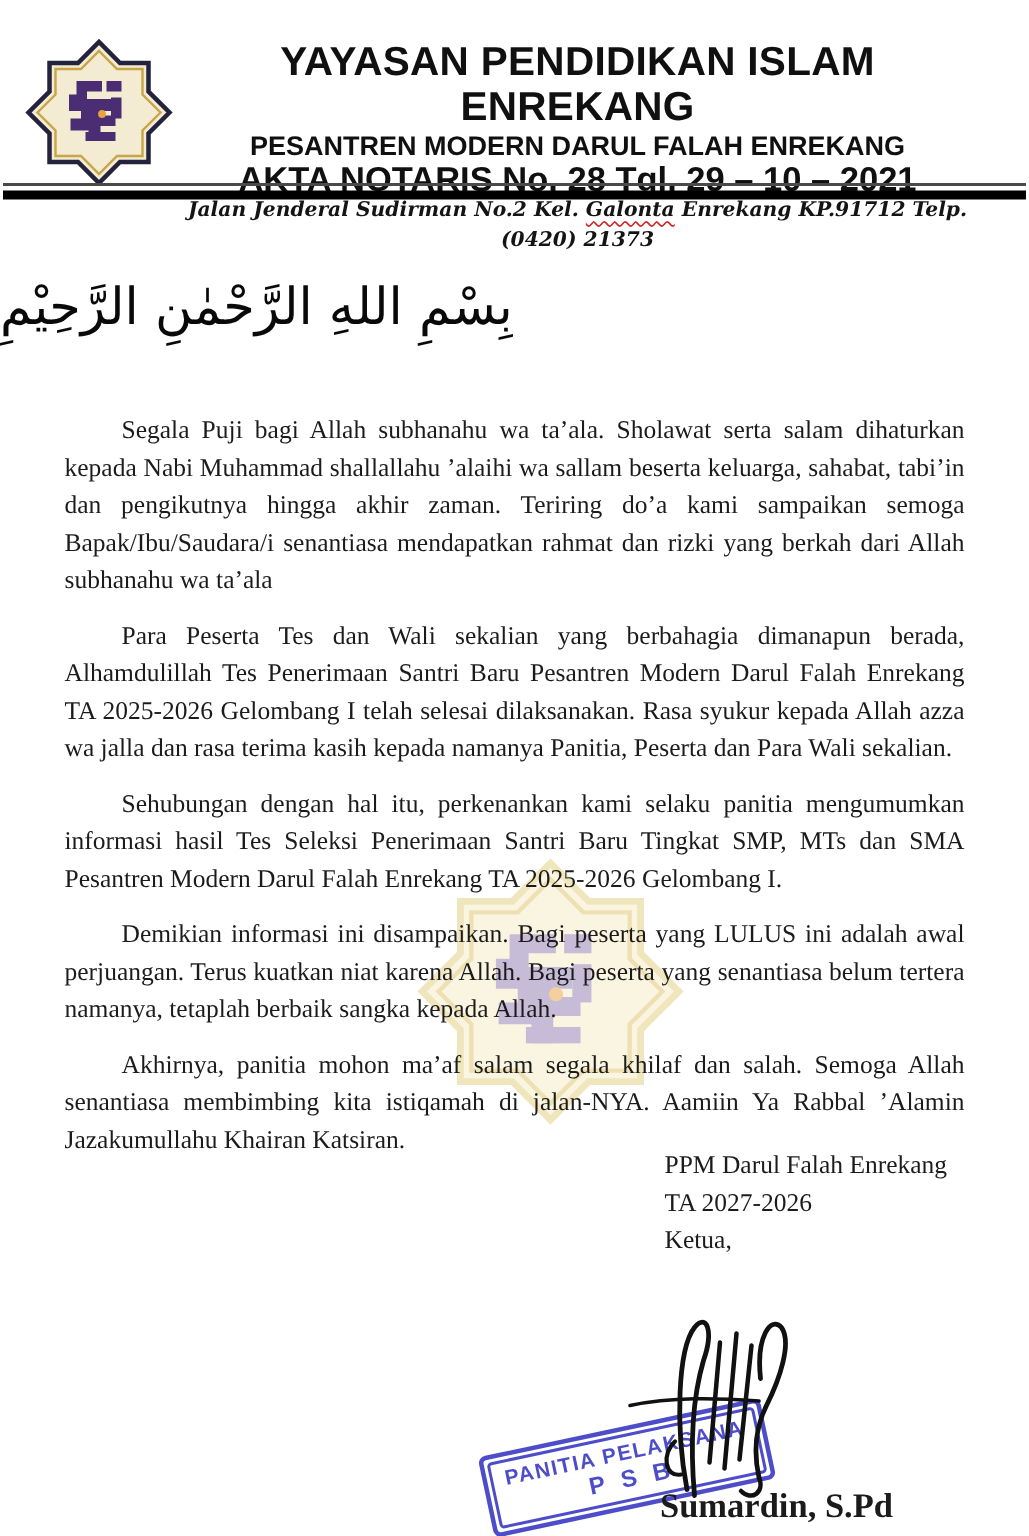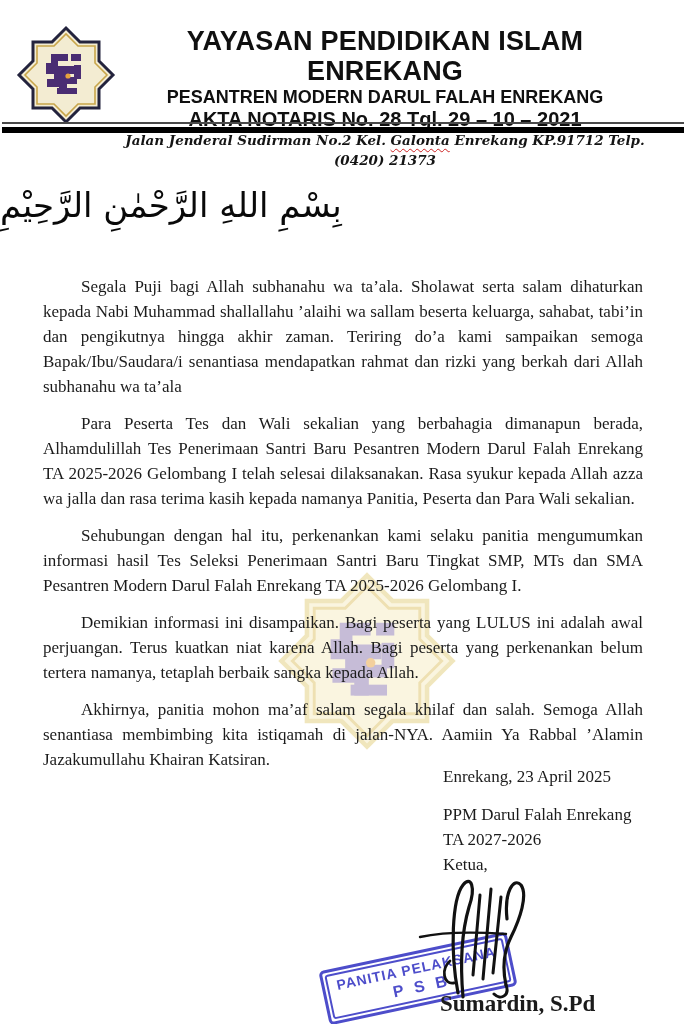--- a/index.html
+++ b/index.html
@@ -7,21 +7,21 @@
     position:relative;width:686px;height:1024px;margin:0 auto;
     background:#ffffff;overflow:hidden;
     font-family:"Liberation Serif",serif;color:#1b1b1b;
   }
   
   .letterhead{position:absolute;top:0;left:0;right:16px;height:86px;}
   .logo{position:absolute;left:16px;top:24px;width:100px;height:102px;}
   .head-text{position:absolute;left:108px;right:8px;top:26px;text-align:center;}
   .org-name{font-family:"Liberation Sans",sans-serif;font-weight:bold;font-size:27px;line-height:30px;letter-spacing:.2px;color:#101010;}
   .school-name{font-family:"Liberation Sans",sans-serif;font-weight:bold;font-size:18px;line-height:22px;color:#101010;}
-  .notary{font-family:"Liberation Sans",sans-serif;font-weight:bold;font-size:20px;line-height:22px;color:#101010;}
+  .notary{font-family:"Liberation Sans",sans-serif;font-weight:bold;font-size:23px;line-height:22px;color:#101010;}
   .address{font-family:"DejaVu Serif",serif;font-style:italic;font-weight:bold;font-size:13.5px;line-height:20px;color:#141414;}
   .rule-thin{position:absolute;top:122px;left:2px;right:2px;height:2px;background:#4a4a4a;}
   .rule-thick{position:absolute;top:127px;left:2px;right:2px;height:6px;background:#000;}
   
   .bismillah{
     position:absolute;top:168px;left:0;right:0;text-align:left;
     font-family:"DejaVu Sans",sans-serif;font-size:34px;line-height:74px;color:#090909;
   }
   
   .watermark{position:absolute;left:276px;top:570px;width:182px;height:182px;opacity:.5;z-index:0;}
@@ -91,26 +91,25 @@
       <rect x="58" y="40" width="7" height="14"></rect>
       <rect x="41" y="63" width="20" height="6"></rect>
     </g>
     <circle cx="52" cy="51" r="2.6" fill="#e8a33d"></circle>
   </svg>
 
   <div class="letter-body">
     <p class="para"><span>Segala Puji bagi Allah </span><span class="it">subhanahu wa ta’ala</span><span>. Sholawat serta salam dihaturkan kepada Nabi Muhammad </span><span class="it">shallallahu ’alaihi wa sallam</span><span> beserta keluarga, sahabat, tabi’in dan pengikutnya hingga akhir zaman. Teriring do’a kami sampaikan semoga Bapak/Ibu/Saudara/i senantiasa mendapatkan rahmat dan rizki yang berkah dari Allah </span><span class="it">subhanahu wa ta’ala</span></p>
     <p class="para"><span>Para Peserta Tes dan Wali sekalian yang berbahagia dimanapun berada, Alhamdulillah Tes Penerimaan Santri Baru Pesantren Modern Darul Falah Enrekang TA 2025-2026 Gelombang I telah selesai dilaksanakan. Rasa syukur kepada Allah </span><span class="it">azza wa jalla</span><span> dan rasa terima kasih kepada namanya Panitia, Peserta dan Para Wali sekalian.</span></p>
     <p class="para"><span>Sehubungan dengan hal itu, perkenankan kami selaku panitia mengumumkan informasi hasil Tes Seleksi Penerimaan Santri Baru Tingkat SMP, MTs dan SMA Pesantren Modern Darul Falah Enrekang TA 2025-2026 Gelombang I.</span></p>
-    <p class="para"><span>Demikian informasi ini disampaikan. Bagi peserta yang LULUS ini adalah awal perjuangan. Terus kuatkan niat karena Allah. Bagi peserta yang </span><span class="it">perkenankan</span><span> belum tertera namanya, tetaplah berbaik sangka kepada Allah.</span></p>
+    <p class="para"><span>Demikian informasi ini disampaikan. Bagi peserta yang LULUS ini adalah awal perjuangan. Terus kuatkan niat karena Allah. Bagi peserta yang </span><span class="it">senantiasa</span><span> belum tertera namanya, tetaplah berbaik sangka kepada Allah.</span></p>
     <p class="para"><span>Akhirnya, panitia mohon ma’af salam segala khilaf dan salah. Semoga Allah senantiasa membimbing kita istiqamah di jalan-NYA. </span><span class="it">Aamiin Ya Rabbal ’Alamin Jazakumullahu Khairan Katsiran.</span></p>
   </div>
 
   <div class="closing">
-    <div class="place-date">Enrekang, 23 April 2025</div>
     <div>PPM Darul Falah Enrekang</div>
     <div>TA 2027-2026</div>
     <div>Ketua,</div>
   </div>
 
   <div class="stamp" style="border-color: rgb(62, 62, 198);">
     <div class="stamp-inner" style="border-color: rgb(62, 62, 198); color: rgb(62, 62, 198);">
       <div class="stamp-l1">PANITIA PELAKSANA</div>
       <div class="stamp-l2">PSB</div>
     </div>

